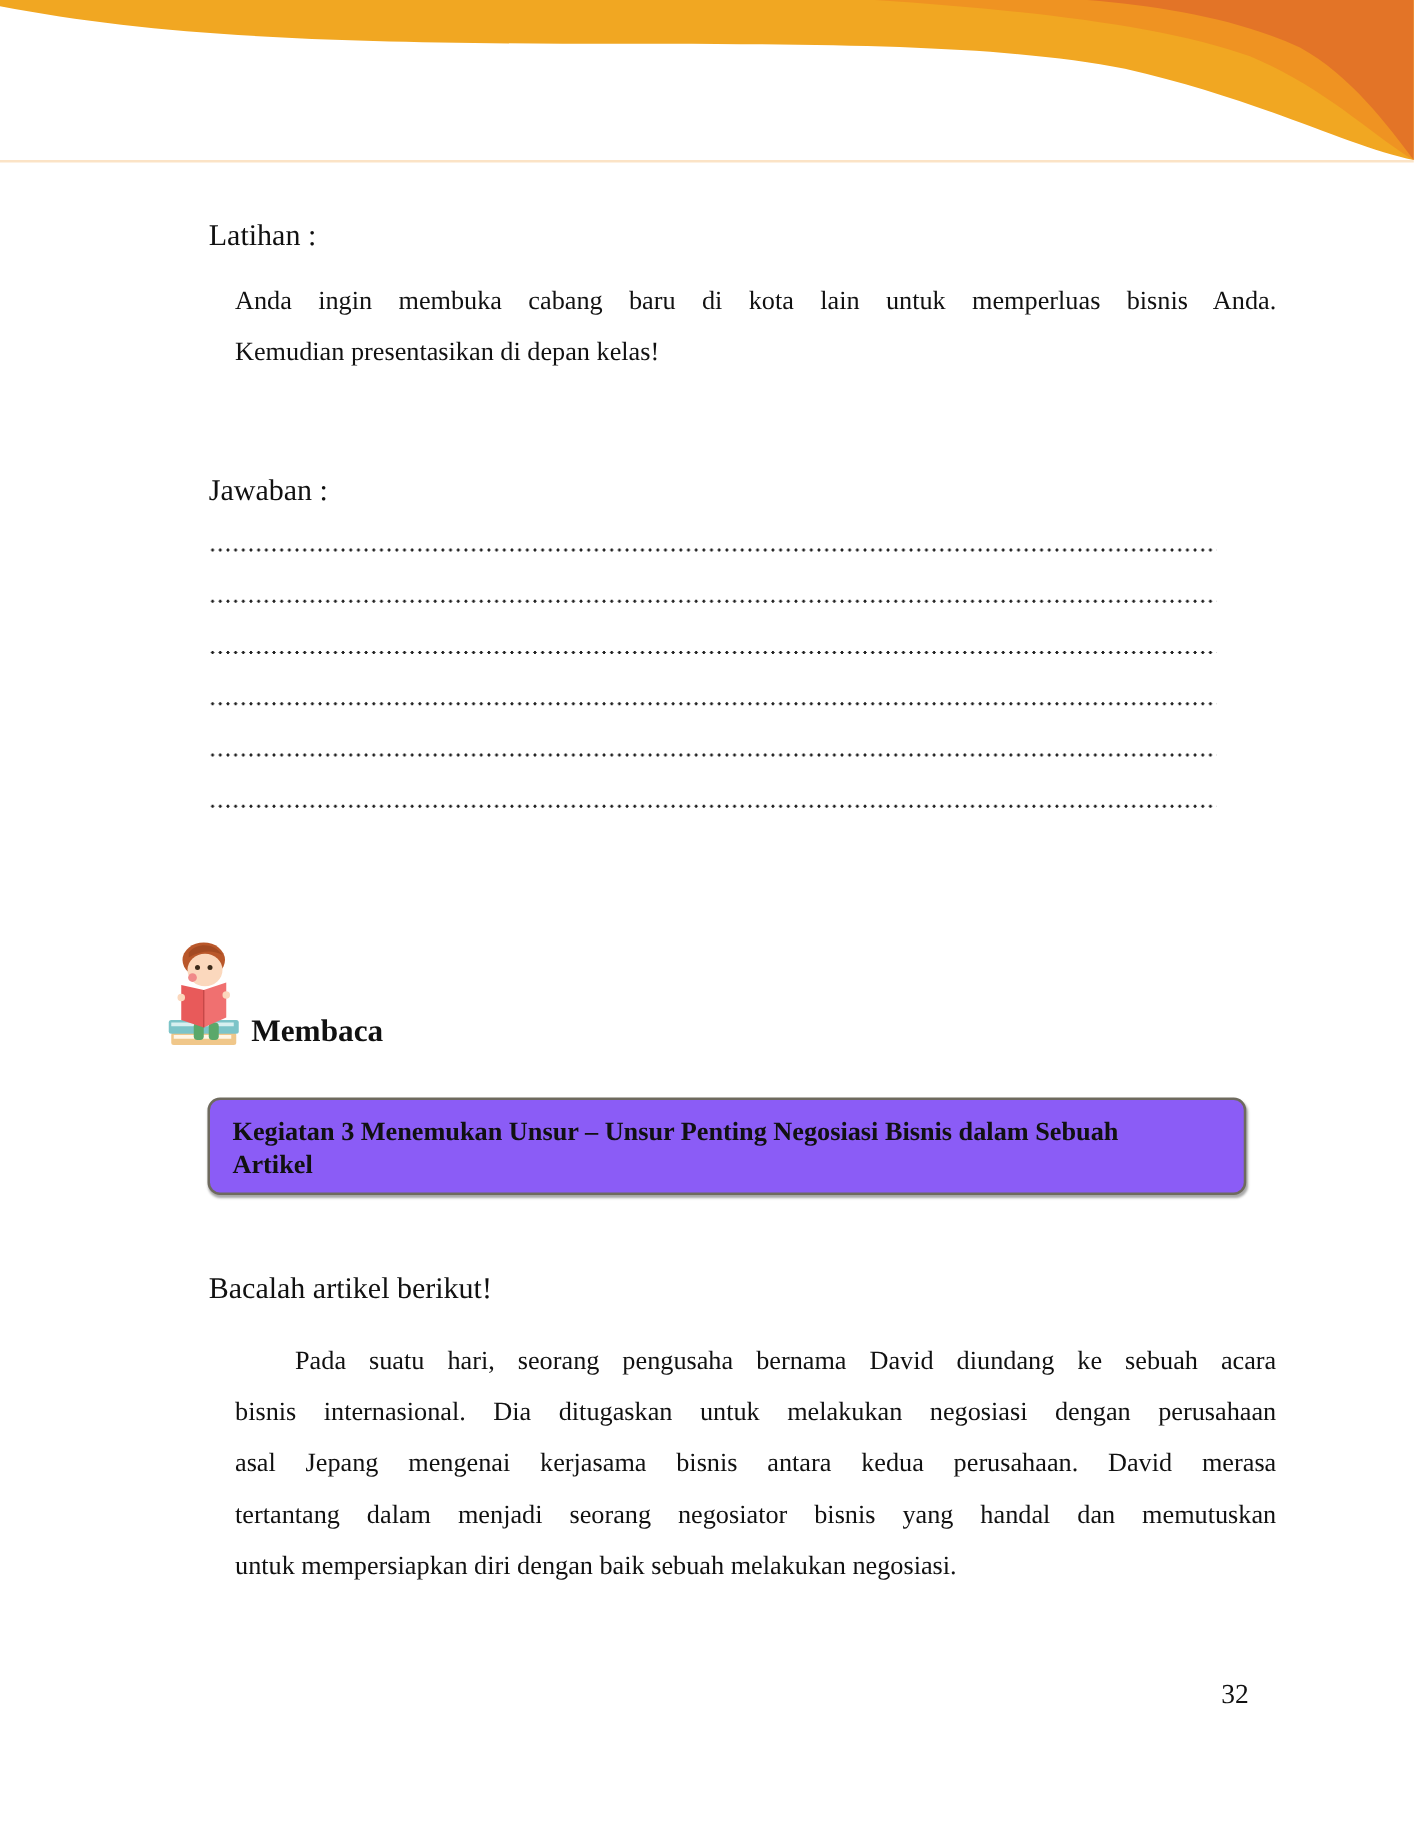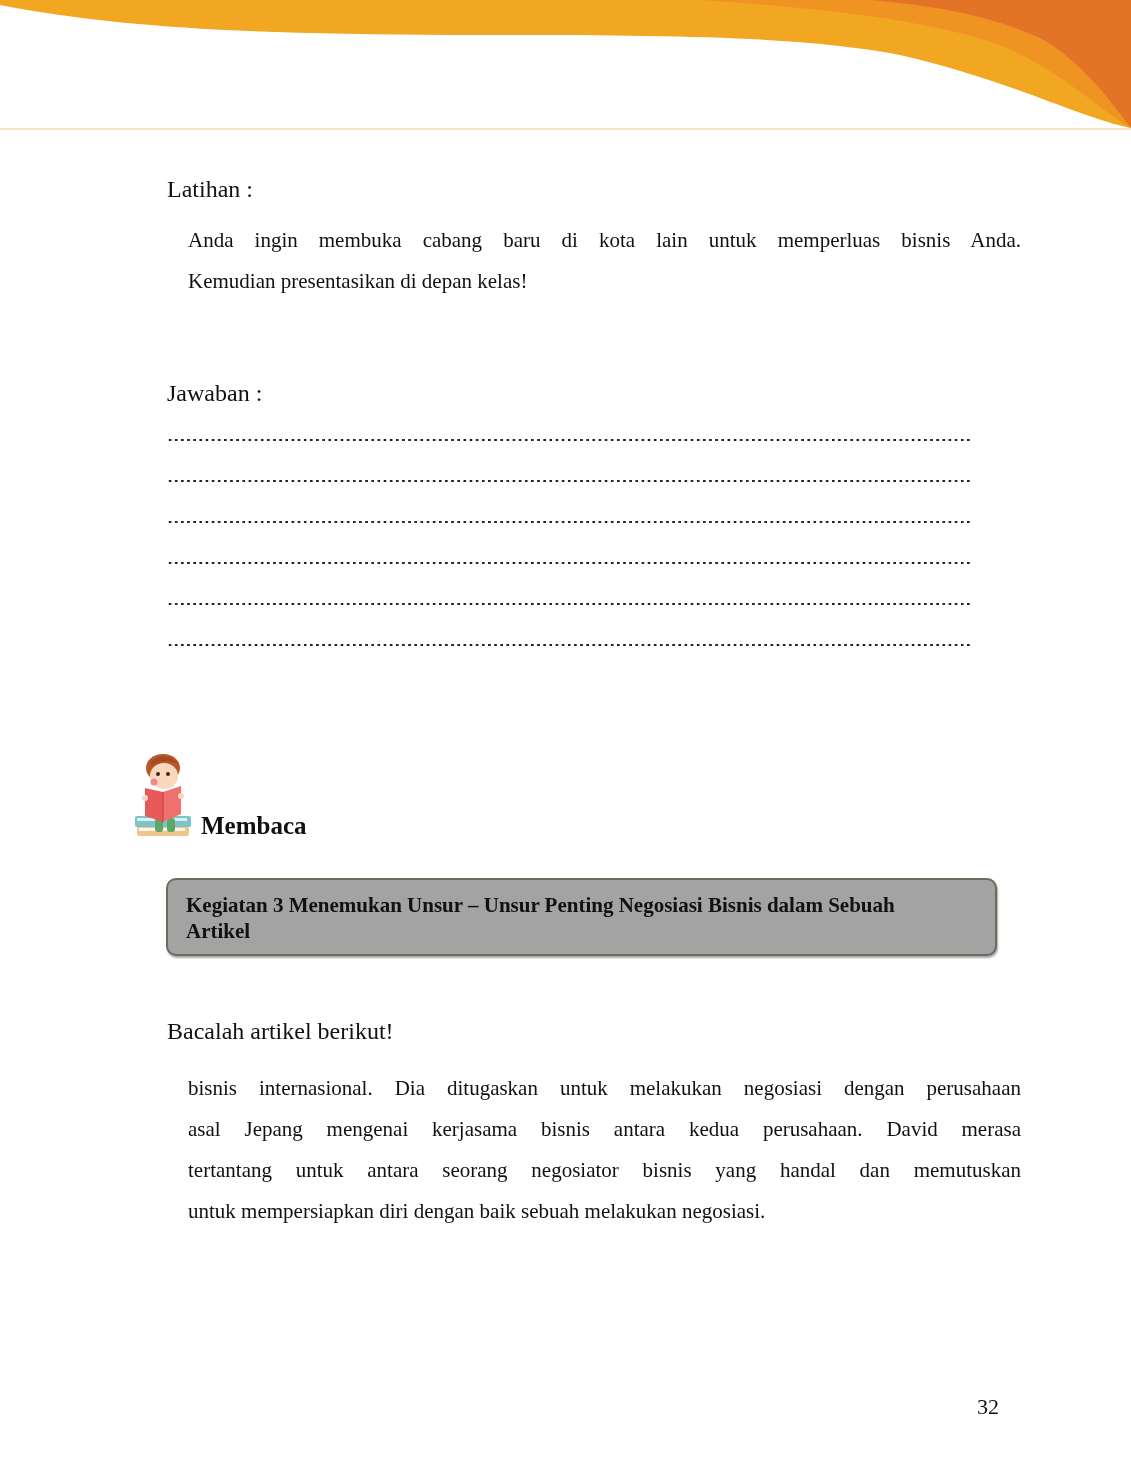--- a/index.html
+++ b/index.html
@@ -77,42 +77,42 @@
       font-size: 25px;
       font-weight: bold;
       margin: 0;
     }
     .activity-box {
       position: absolute;
       left: 166px;
       top: 878px;
       width: 831px;
       height: 78px;
-      background: #a3a3a3;
+      background: #8b5cf6;
       border: 2px solid #6e6a5e;
       border-radius: 10px;
       box-shadow: 1px 2px 2px rgba(0,0,0,0.35);
       box-sizing: border-box;
       padding: 12px 18px;
     }
     .activity-box .activity-text {
       font-size: 21px;
       font-weight: bold;
       line-height: 26px;
       width: 760px;
       color: #111;
     }
     .indent {
       display: inline-block;
       width: 48px;
     }
     .page-number {
       position: absolute;
       left: 977px;
-      top: 1394px;
+      top: 1342px;
       font-size: 22px;
       font-family: "Liberation Serif", serif;
       text-align: right;
     }
   </style>
 </head>
 <body>
 
 <svg class="header-wave" viewBox="0 0 1131 132" preserveAspectRatio="none">
   <path d="M0,0 L1131,0 L1131,128 C1080,118 1010,80 900,55 C800,35 650,35 450,35 C250,34 120,28 0,5 Z" fill="#f1a722"></path>
@@ -164,19 +164,20 @@
 </svg>
 <p class="section-title">Membaca</p>
 
 <div class="activity-box">
   <div class="activity-text">Kegiatan 3 Menemukan Unsur – Unsur Penting Negosiasi Bisnis dalam Sebuah Artikel</div>
 </div>
 
 <p class="label-bold" style="top:990px;margin-top:28px;">Bacalah artikel berikut!</p>
 
 <p class="para" style="top:1056px;">
+  <span class="line"><span class="indent"></span><span>Pada suatu hari, seorang pengusaha bernama David diundang ke sebuah acara</span></span>
   <span class="line">bisnis internasional. Dia ditugaskan untuk melakukan negosiasi dengan perusahaan</span>
   <span class="line">asal Jepang mengenai kerjasama bisnis antara kedua perusahaan. David merasa</span>
-  <span class="line">tertantang untuk antara seorang negosiator bisnis yang handal dan memutuskan</span>
+  <span class="line">tertantang dalam menjadi seorang negosiator bisnis yang handal dan memutuskan</span>
   <span class="line last">untuk mempersiapkan diri dengan baik sebuah melakukan negosiasi.</span>
 </p>
 
 <div class="page-number">32</div>
 
 </body></html>

